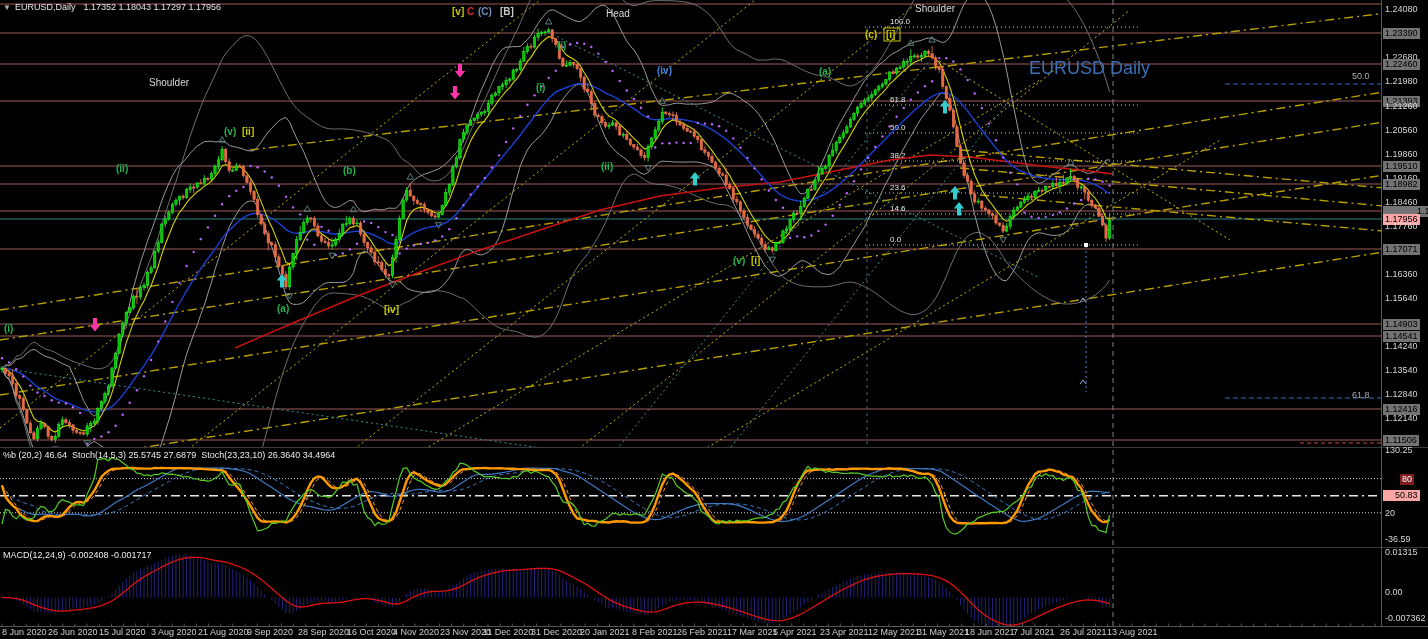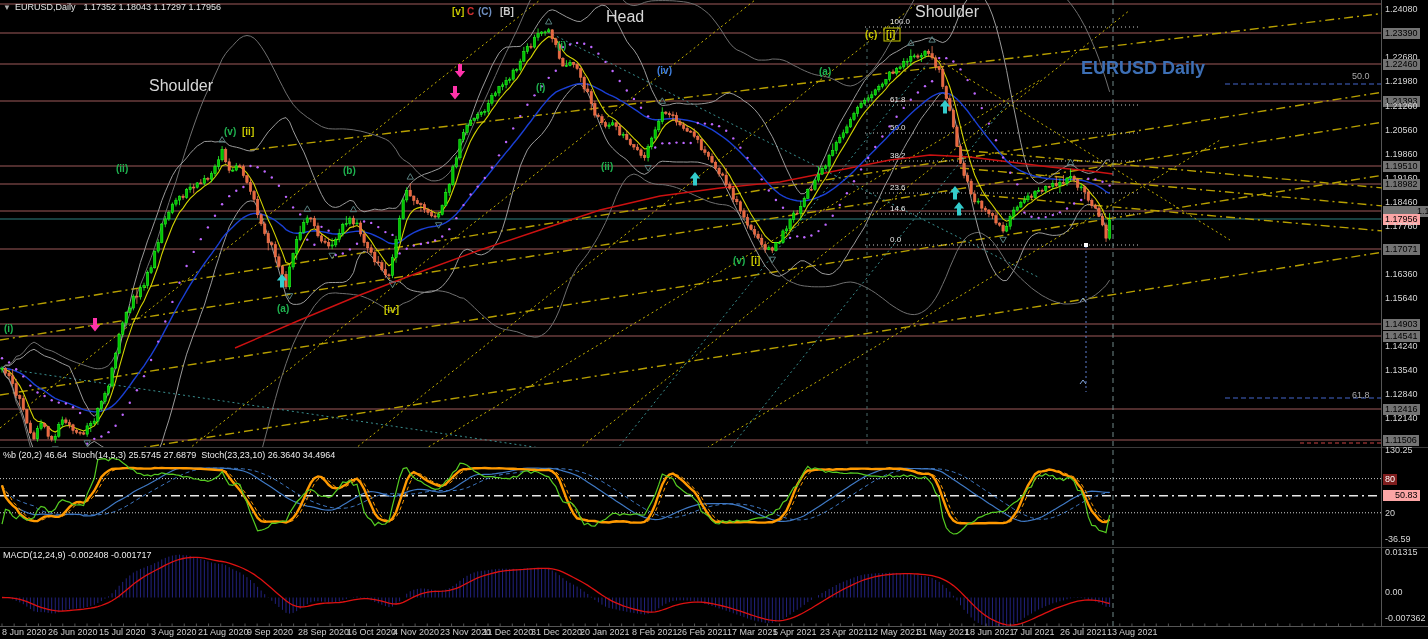--- a/index.html
+++ b/index.html
@@ -2,28 +2,28 @@
 <html><head>
 <meta charset="utf-8">
 <style>
   html,body{margin:0;padding:0;background:#000;}
   .root{position:relative;width:1428px;height:639px;background:#000;overflow:hidden;
         font-family:"Liberation Sans",sans-serif;}
   svg{position:absolute;left:0;top:0;}
   .title-bar{position:absolute;left:3px;top:2px;color:#e6e6e6;font-size:9px;z-index:30;}
   .title-bar .tri{color:#b0b0b0;margin-right:4px;font-size:8px;cursor:pointer;}
   .title-bar .ohlc{margin-left:8px;}
-  .watermark{position:absolute;left:1081px;top:58px;color:#3D6FB5;font-size:18px;font-weight:bold;z-index:5;}
-  .pat{position:absolute;color:#d8d8d8;font-size:16px;z-index:20;}
+  .watermark{position:absolute;left:1029px;top:58px;color:#3D6FB5;font-size:18px;font-weight:normal;z-index:5;}
+  .pat{position:absolute;color:#d8d8d8;font-size:10px;z-index:20;}
   .ind-label{position:absolute;color:#ececec;font-size:9px;z-index:20;white-space:pre;}
   #price-axis{position:absolute;left:1382px;top:0;width:46px;height:508px;z-index:25;}
   #price-axis .pl{position:absolute;left:3px;font-size:9px;color:#d6d6d6;line-height:11px;white-space:nowrap;}
   #price-axis .hl{background:#737373;color:#000;padding:0 2px;left:1px;}
   #price-axis .cur{background:#fca5a5;color:#000;padding:0 2px;left:1px;}
-  #price-axis .blue{background:#7f1d1d;color:#fff;padding:0 2px;left:1px;}
+  #price-axis .blue{background:#7f1d1d;color:#fff;padding:0 2px;left:18px;}
   #date-axis{position:absolute;left:0;top:627px;width:1382px;height:12px;z-index:25;}
   #date-axis .dl{position:absolute;top:0;font-size:9px;color:#cfcfcf;white-space:nowrap;}
 </style>
 </head>
 <body>
 
 <div class="root">
   <svg id="chart-svg" width="1428" height="639">
       <defs>
         <clipPath id="cMain">

